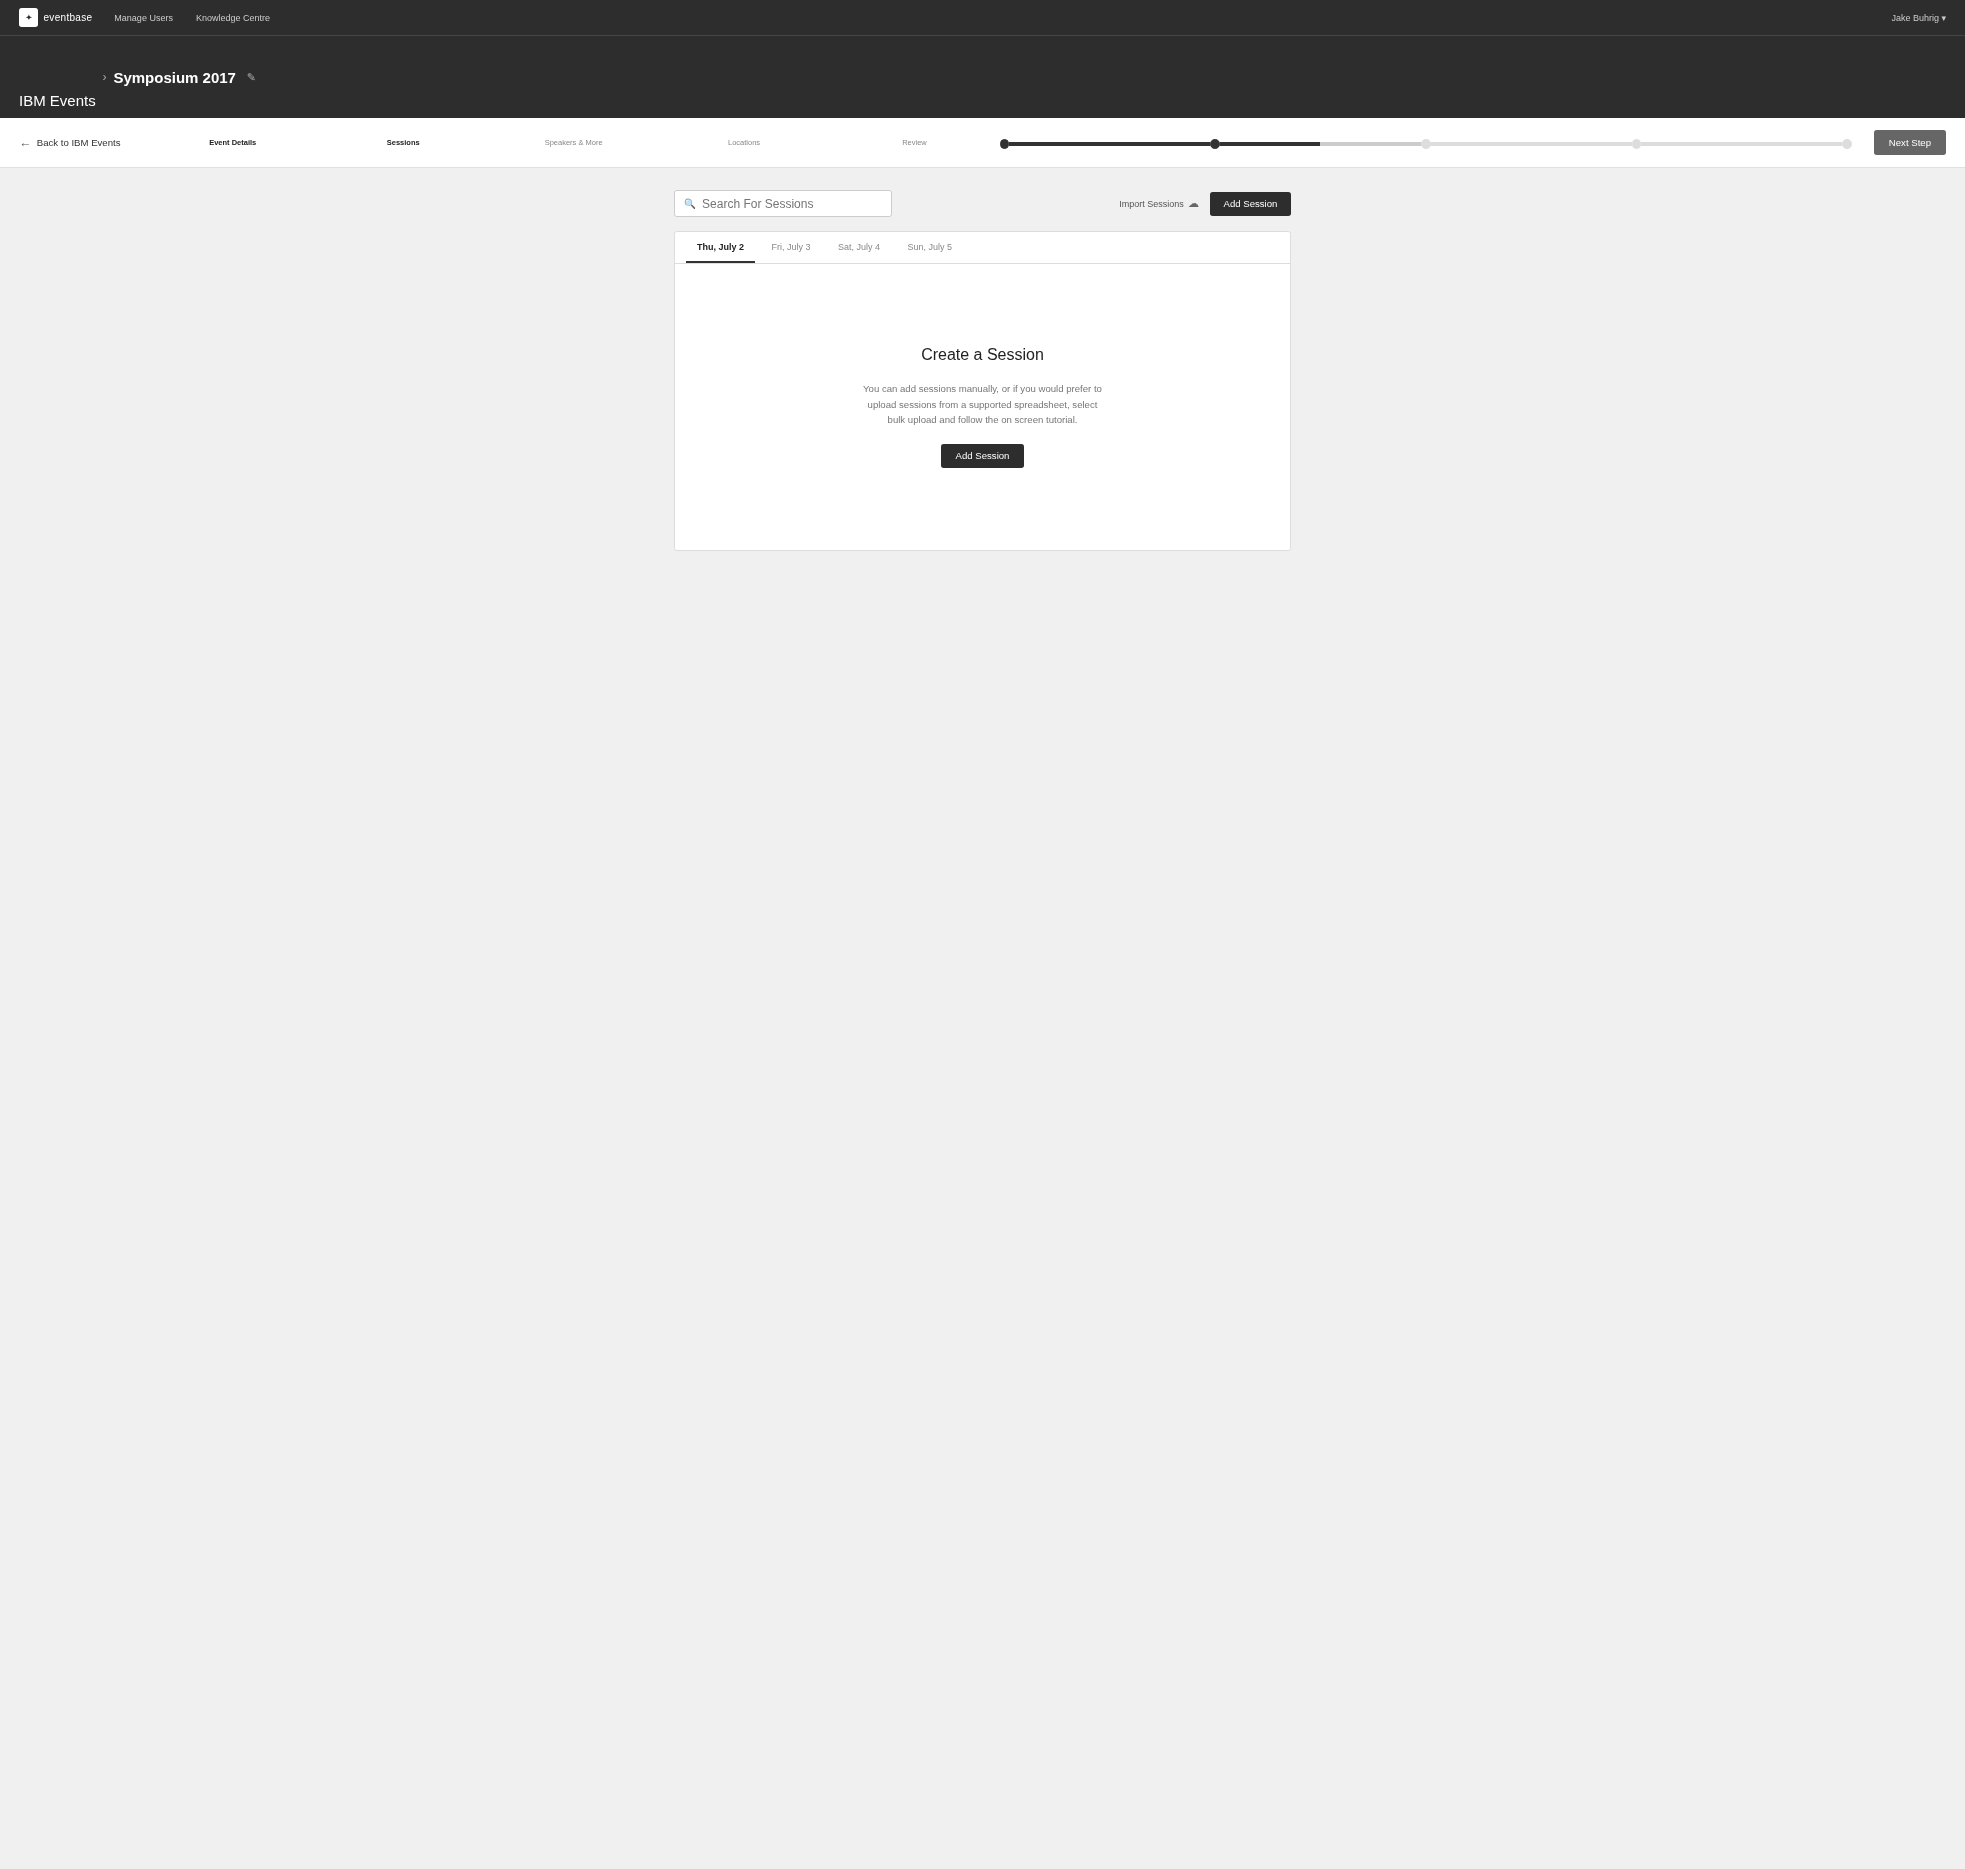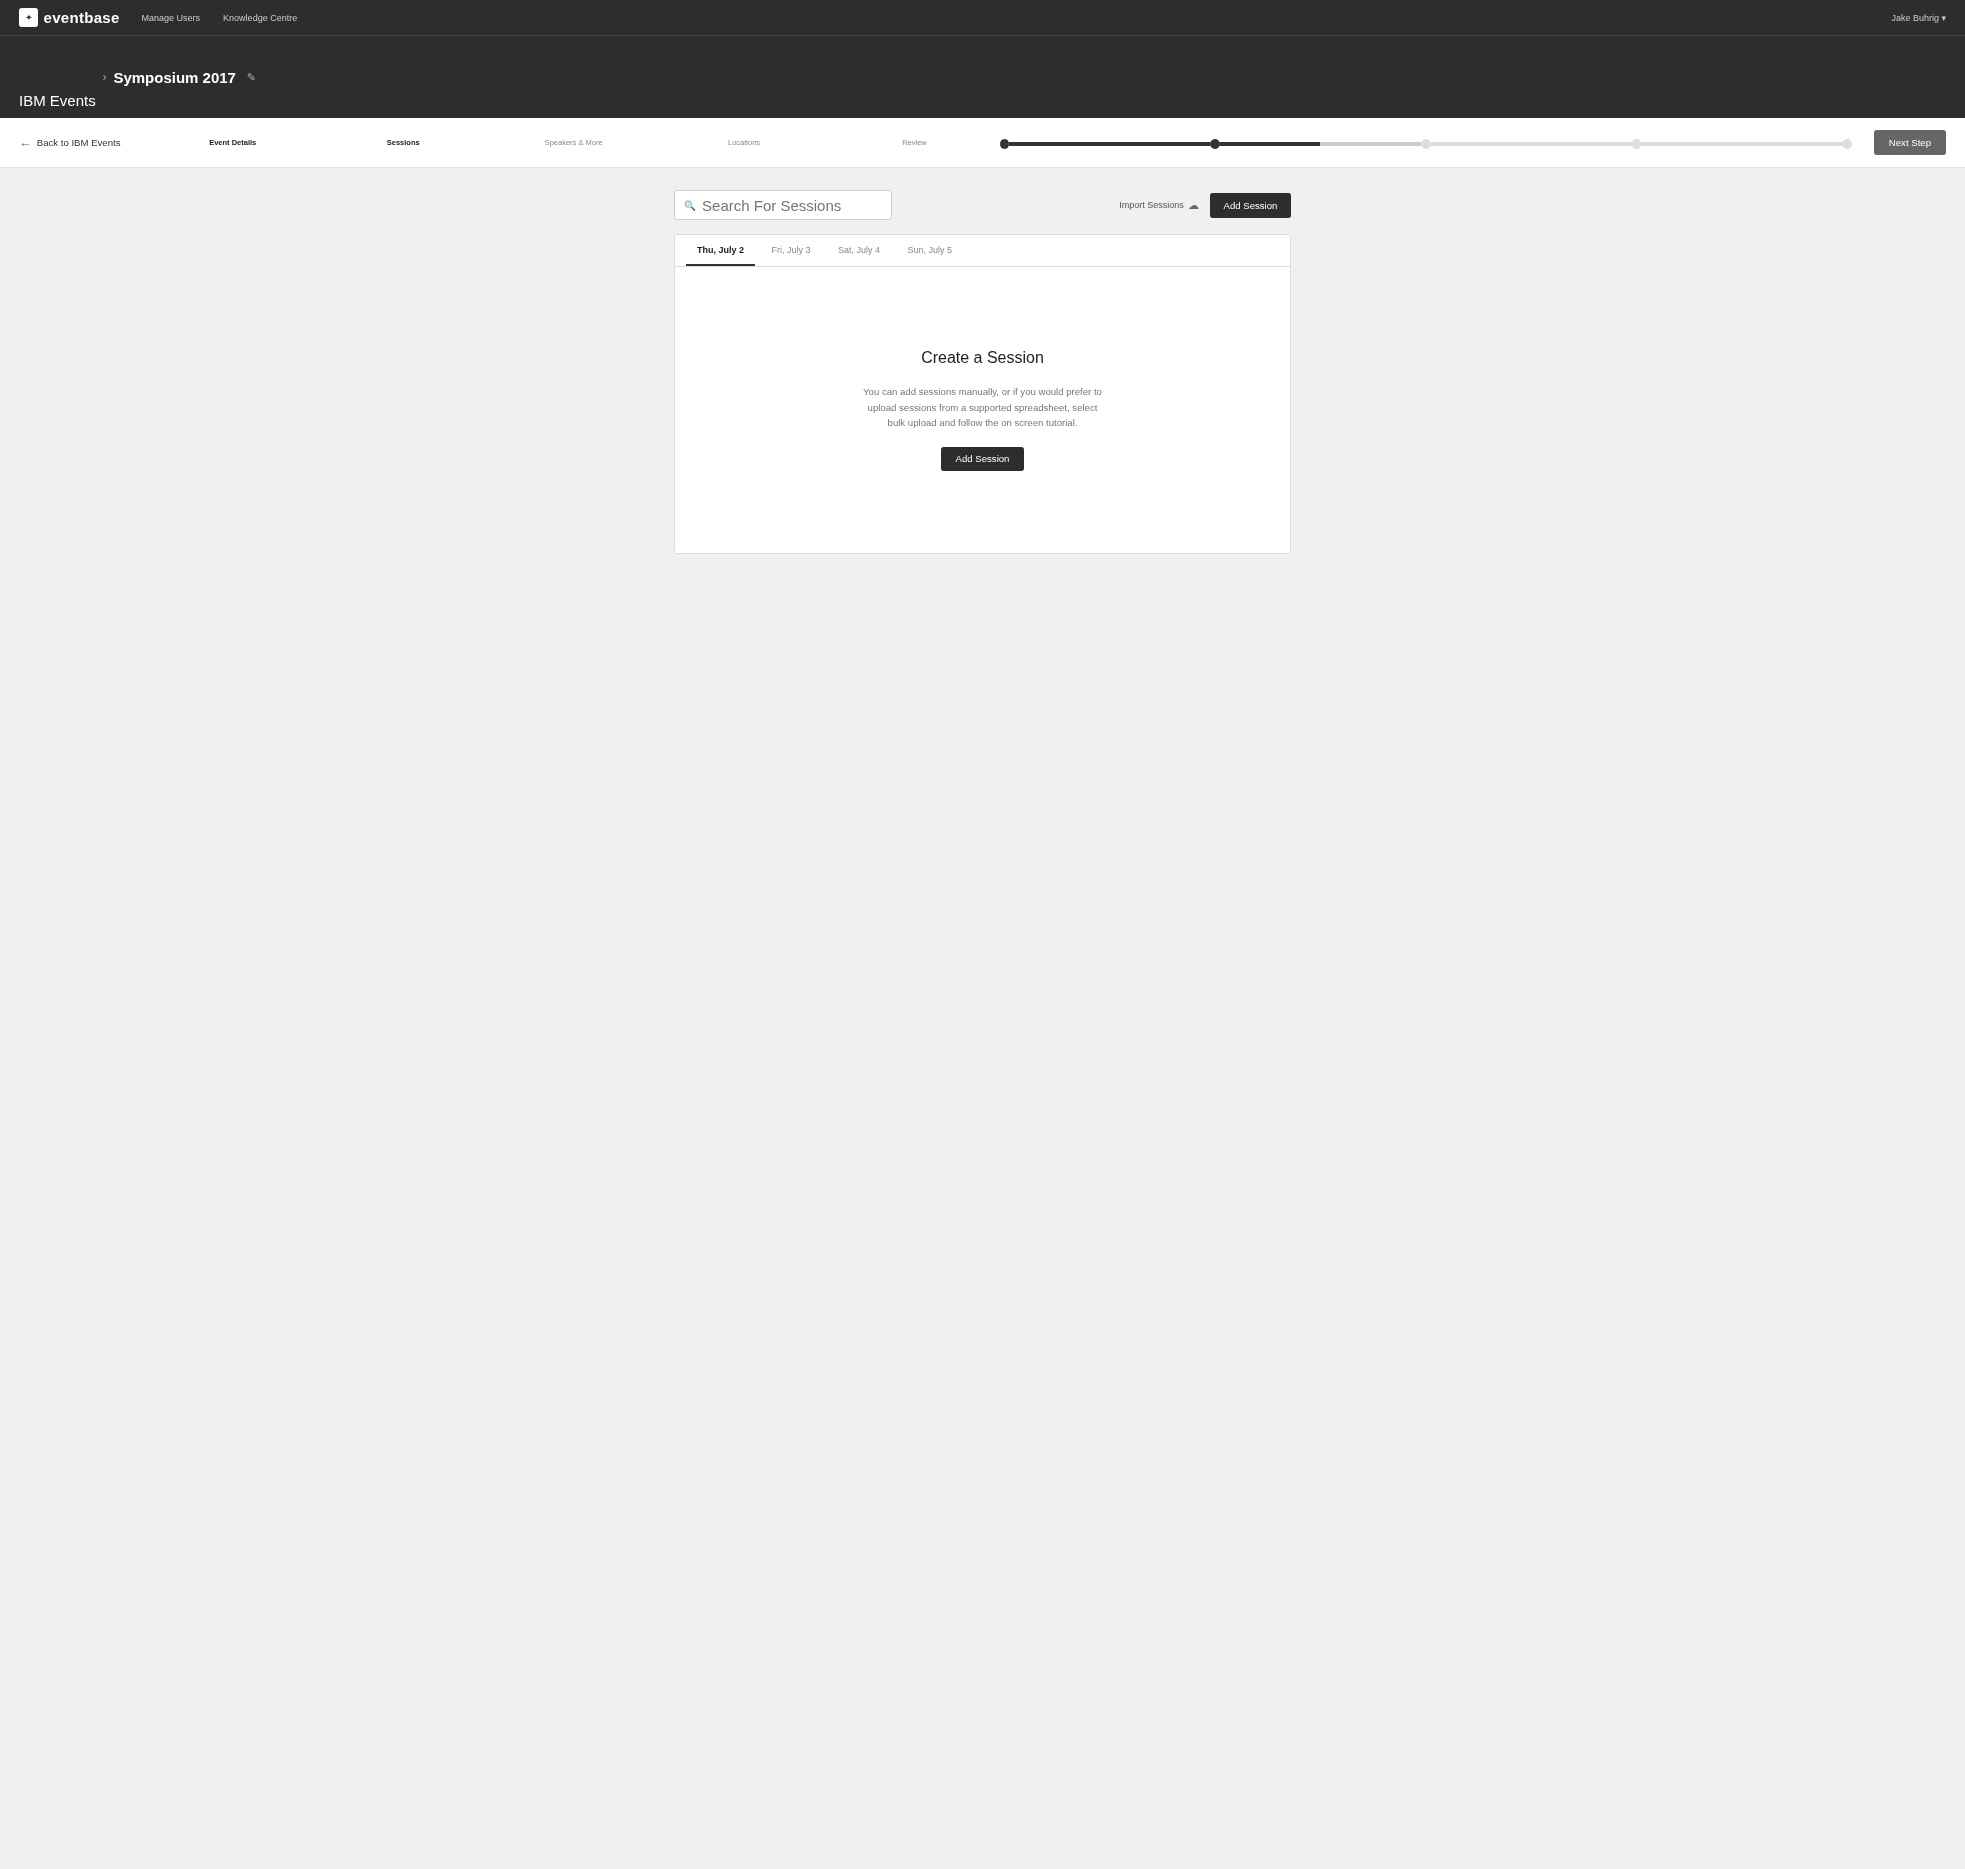--- a/index.html
+++ b/index.html
@@ -30,22 +30,22 @@
       margin-right: 5.5px;
     }
     .logo-mark span {
       color: #2d2d2d;
       font-weight: 900;
       font-size: 7.5px;
       letter-spacing: -0.7px;
     }
     .logo-text {
       color: #fff;
-      font-size: 15px;
-      font-weight: 700;
+      font-size: 10px;
+      font-weight: 400;
       letter-spacing: 0.3px;
     }
     .top-nav-links {
       display: flex;
       gap: 23px;
       flex: 1;
     }
     .top-nav-link {
       color: #ccc;
       font-size: 9px;
@@ -200,21 +200,21 @@
       gap: 5.5px;
       width: 218px;
     }
     .search-icon {
       color: #888;
       font-size: 9.6px;
     }
     .search-input {
       border: none;
       outline: none;
-      font-size: 15px;
+      font-size: 12px;
       color: #333;
       background: transparent;
       flex: 1;
     }
     .toolbar-right {
       display: flex;
       gap: 11px;
       margin-left: 36px;
     }
     .import-btn {

